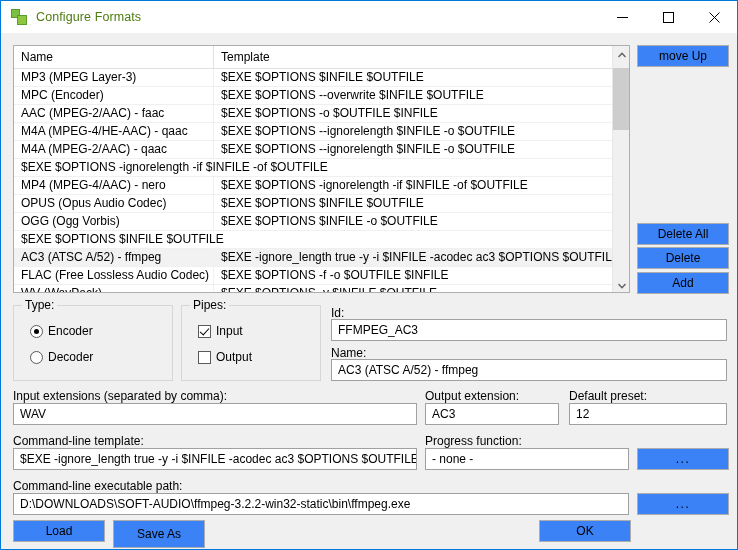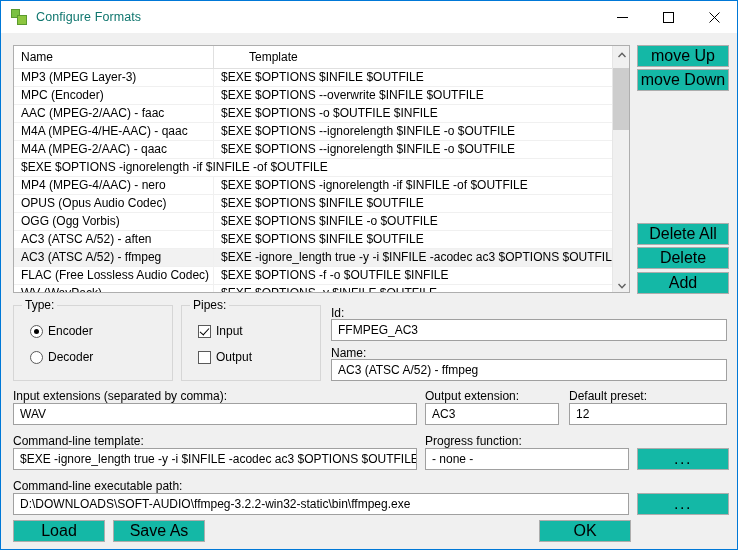--- a/index.html
+++ b/index.html
@@ -35,21 +35,21 @@
     position: relative; flex: none;
   }
   #app-icon .sq {
     position: absolute;
     background: #7ac143;
     border: 1px solid #5a9a2e;
   }
   #app-icon .sq1 { left: 0; top: 0; width: 9px; height: 9px; }
   #app-icon .sq2 { left: 6px; top: 6px; width: 10px; height: 10px; background:#8dc63f; }
   #title-text {
-    font-size: 12.5px; color: #0f766e;
+    font-size: 12.5px; color: #4d7c0f;
     letter-spacing: 0.1px;
     white-space: nowrap;
   }
   #wincontrols {
     position: absolute; right: 0; top: 0;
     height: 32px; display: flex;
   }
   .winbtn {
     width: 46px; height: 32px;
     display: flex; align-items: center; justify-content: center;
@@ -76,21 +76,21 @@
   .hcell {
     font-size: 12px;
     padding-left: 7px;
     line-height: 22px;
     color: #000;
     height: 23px;
     overflow: hidden;
     white-space: nowrap;
   }
   .hcell.name { width: 200px; border-right: 1px solid #e0e0e0; }
-  .hcell.tpl  { flex: 1; margin-left: 28px; }
+  .hcell.tpl  { flex: 1; }
 
   #list-body {
     position: relative;
     height: 224px;
     overflow: hidden;
   }
   .row {
     display: flex;
     height: 18px;
     align-items: center;
@@ -124,24 +124,24 @@
   .sb-arrow.bottom { position: absolute; bottom: 0; left: 0; }
   #sb-thumb {
     position: absolute;
     left: 0; top: 22px;
     width: 17px; height: 62px;
     background: #cdcdcd;
   }
 
   
   .btn {
-    background: #14b8a6;
+    background: #3b82f6;
     border: 1px solid #adadad;
     font-family: "Liberation Sans", sans-serif;
-    font-size: 16px;
+    font-size: 12px;
     color: #000;
     text-align: center;
     display: flex; align-items: center; justify-content: center;
     padding: 0;
     white-space: nowrap;
   }
   .btn.focused { border: 2px solid #0078d7; }
 
   #btn-move-up   { position: absolute; left: 636px; top: 44px;  width: 92px; height: 22px; }
   #btn-move-down { position: absolute; left: 636px; top: 68px;  width: 92px; height: 22px; }
@@ -242,21 +242,21 @@
   #lbl-progfn  { left: 424px; top: 433px; }
   #fld-progfn  { left: 424px; top: 447px; width: 204px; }
   #btn-prog-browse { position: absolute; left: 636px; top: 447px; width: 92px; height: 22px; }
 
   #lbl-exepath { left: 12px;  top: 478px; }
   #fld-exepath { left: 12px;  top: 492px; width: 616px; }
   #btn-exe-browse { position: absolute; left: 636px; top: 492px; width: 92px; height: 22px; }
 
   
   #btn-load    { position: absolute; left: 12px;  top: 519px; width: 92px; height: 22px; }
-  #btn-saveas  { position: absolute; left: 112px; top: 519px; width: 92px; height: 22px; }
+  #btn-saveas  { position: absolute; left: 112px; top: 519px; width: 92px; height: 28px; }
   #btn-ok      { position: absolute; left: 538px; top: 519px; width: 92px; height: 22px; }
   #btn-cancel  { position: absolute; left: 636px; top: 519px; width: 92px; height: 22px; }
 
   .dots { letter-spacing: 1.5px; }
 </style>
 </head>
 <body>
 
 <div id="window">
 
@@ -322,21 +322,20 @@
         </div>
         <div class="row">
           <div class="cell name">OPUS (Opus Audio Codec)</div>
           <div class="cell tpl">$EXE $OPTIONS $INFILE $OUTFILE</div>
         </div>
         <div class="row">
           <div class="cell name">OGG (Ogg Vorbis)</div>
           <div class="cell tpl">$EXE $OPTIONS $INFILE -o $OUTFILE</div>
         </div>
         <div class="row">
-          <div class="cell name">AC3 (ATSC A/52) - aften</div>
           <div class="cell tpl">$EXE $OPTIONS $INFILE $OUTFILE</div>
         </div>
         <div class="row selected">
           <div class="cell name">AC3 (ATSC A/52) - ffmpeg</div>
           <div class="cell tpl">$EXE -ignore_length true -y -i $INFILE -acodec ac3 $OPTIONS $OUTFILE</div>
         </div>
         <div class="row">
           <div class="cell name">FLAC (Free Lossless Audio Codec)</div>
           <div class="cell tpl">$EXE $OPTIONS -f -o $OUTFILE $INFILE</div>
         </div>
@@ -355,21 +354,20 @@
       <div id="sb-thumb"></div>
       <div class="sb-arrow bottom">
         <svg width="8" height="6" viewBox="0 0 8 6">
             <path d="M0.5 1 L4 4.8 L7.5 1" fill="none" stroke="#606060" stroke-width="1.4"></path>
           </svg>
       </div>
     </div>
   </div>
 
   <div class="btn" id="btn-move-up">move Up</div>
-  <div class="btn" id="btn-move-down">move Down</div>
   <div class="btn" id="btn-delete-all">Delete All</div>
   <div class="btn" id="btn-delete">Delete</div>
   <div class="btn" id="btn-add">Add</div>
 
   <div class="groupbox" id="gb-type">
     <span class="gb-title">Type:</span>
     <div class="radio-row" style="left:16px; top:18px;">
       <span class="radio on"></span>
       <span>Encoder</span>
     </div>

